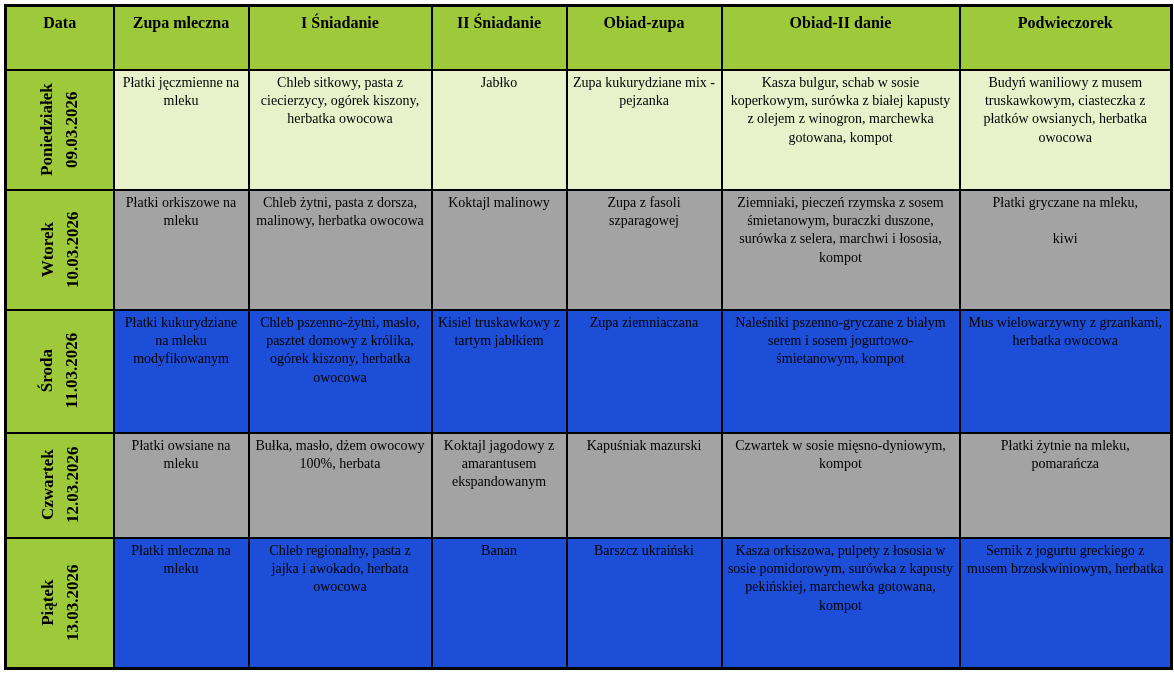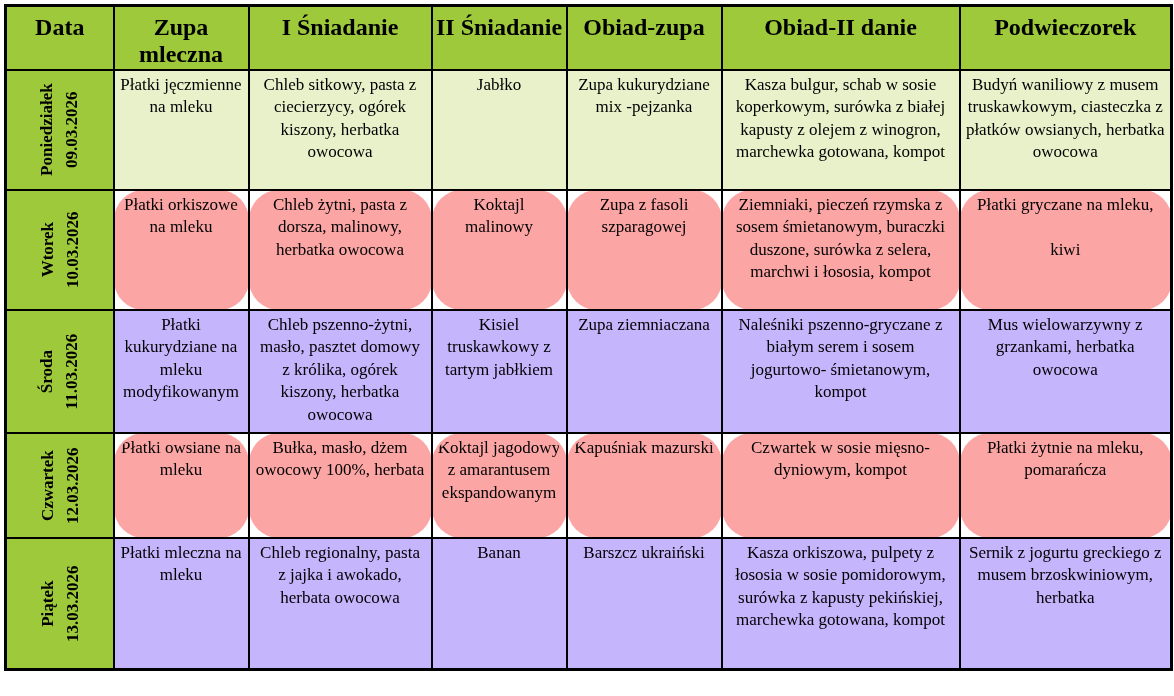--- a/index.html
+++ b/index.html
@@ -36,35 +36,35 @@
 
   thead tr { height: 64px; }
   tbody tr:nth-child(1) { height: 120px; }
   tbody tr:nth-child(2) { height: 120px; }
   tbody tr:nth-child(3) { height: 123px; }
   tbody tr:nth-child(4) { height: 105px; }
   tbody tr:nth-child(5) { height: 131px; }
 
   thead th {
     background: #9dc93a;
-    font-size: 24px;
+    font-size: 16px;
     font-weight: bold;
     padding-top: 7px;
   }
 
   td.meal-cell {
-    font-size: 17px;
+    font-size: 14px;
     line-height: 1.32;
     padding: 3px 5px 0 5px;
     white-space: pre-line;
   }
 
   tr.tone-pale  td.meal-cell { background: #e9f1cb; }
-  tr.tone-cream td.meal-cell { background: #fca5a5; border-radius: 30px; }
-  tr.tone-green td.meal-cell { background: #c4b5fd; }
+  tr.tone-cream td.meal-cell { background: #a3a3a3; }
+  tr.tone-green td.meal-cell { background: #1d4ed8; }
 
   th.day-cell {
     background: #9dc93a;
     vertical-align: middle;
     text-align: center;
   }
   .rot {
     display: inline-flex;
     flex-direction: column;
     align-items: center;

